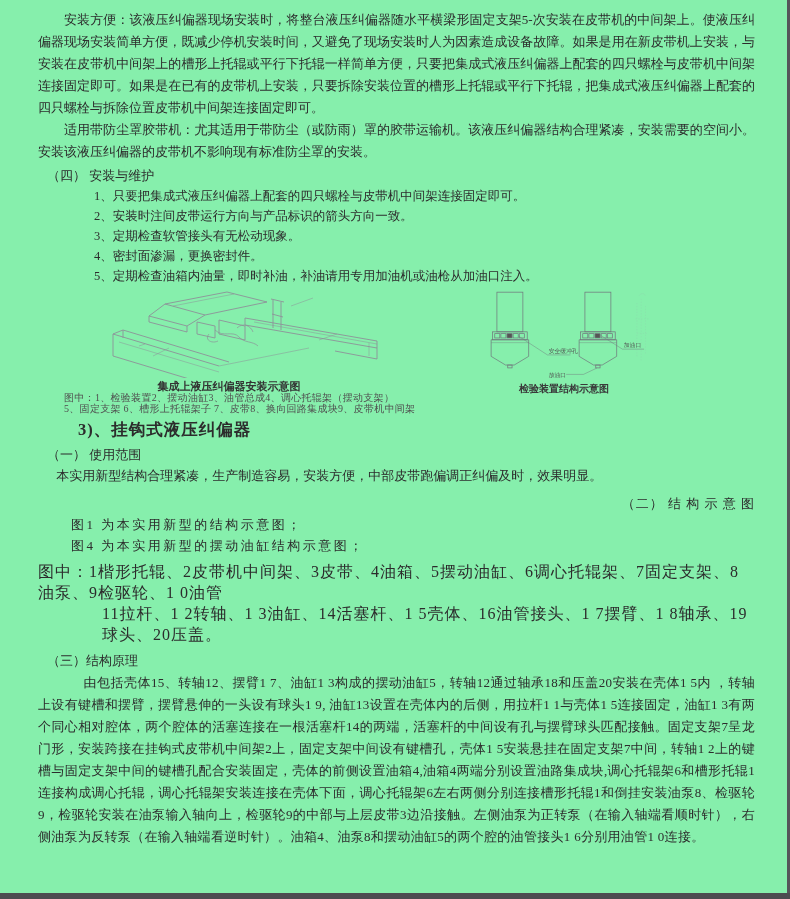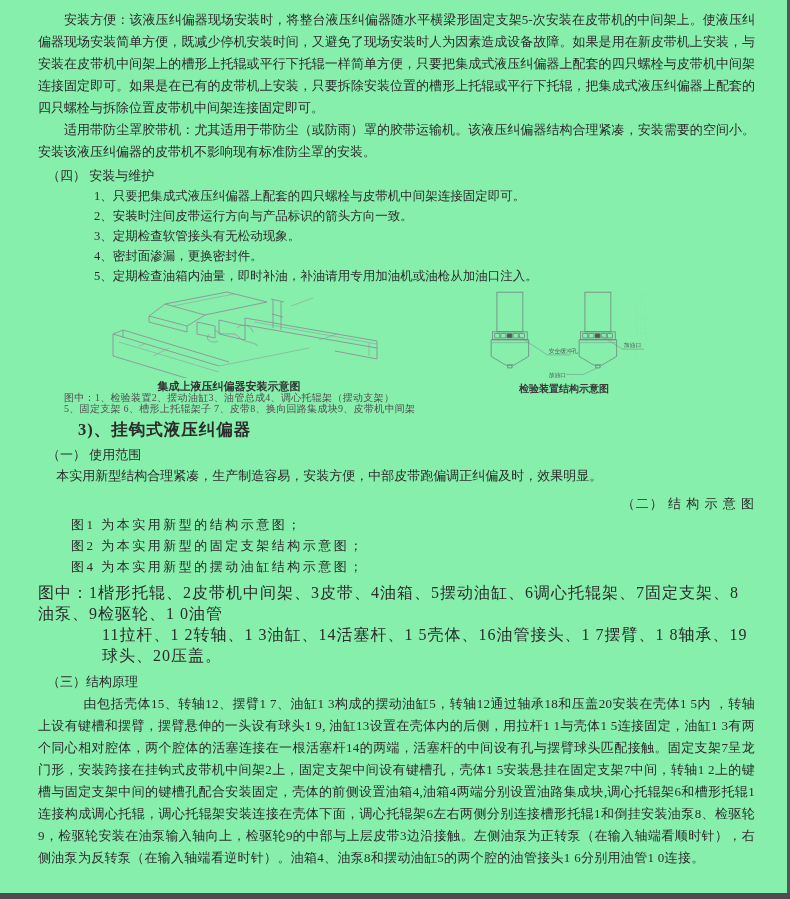--- a/index.html
+++ b/index.html
@@ -128,21 +128,20 @@
     </div>
 
     <div class="h3">3)、挂钩式液压纠偏器</div>
 
     <div class="hsub">（一） 使用范围</div>
     <p class="para tight">本实用新型结构合理紧凑，生产制造容易，安装方便，中部皮带跑偏调正纠偏及时，效果明显。</p>
 
     <div class="hsub" style="margin-top:6px;letter-spacing:1px;text-align:right;">（二）  结 构 示 意 图</div>
     <div class="figlines">
       <div>图1 为本实用新型的结构示意图；</div>
-      <div>图2 为本实用新型的固定支架结构示意图；</div>
       <div>图4 为本实用新型的摆动油缸结构示意图；</div>
     </div>
 
     <div class="legend2">
       <div>图中：1楷形托辊、2皮带机中间架、3皮带、4油箱、5摆动油缸、6调心托辊架、7固定支架、8油泵、9检驱轮、1 0油管</div>
       <div class="l2">11拉杆、1 2转轴、1 3油缸、14活塞杆、1 5壳体、16油管接头、1 7摆臂、1 8轴承、19球头、20压盖。</div>
     </div>
 
     <div class="hsub" style="margin-top:5px;">（三）结构原理</div>
     <p class="princ">由包括壳体15、转轴12、摆臂1 7、油缸1 3构成的摆动油缸5，转轴12通过轴承18和压盖20安装在壳体1 5内 ，转轴上设有键槽和摆臂，摆臂悬伸的一头设有球头1 9, 油缸13设置在壳体内的后侧，用拉杆1 1与壳体1 5连接固定，油缸1 3有两个同心相对腔体，两个腔体的活塞连接在一根活塞杆14的两端，活塞杆的中间设有孔与摆臂球头匹配接触。固定支架7呈龙门形，安装跨接在挂钩式皮带机中间架2上，固定支架中间设有键槽孔，壳体1 5安装悬挂在固定支架7中间，转轴1 2上的键槽与固定支架中间的键槽孔配合安装固定，壳体的前侧设置油箱4,油箱4两端分别设置油路集成块,调心托辊架6和槽形托辊1连接构成调心托辊，调心托辊架安装连接在壳体下面，调心托辊架6左右两侧分别连接槽形托辊1和倒挂安装油泵8、检驱轮9，检驱轮安装在油泵输入轴向上，检驱轮9的中部与上层皮带3边沿接触。左侧油泵为正转泵（在输入轴端看顺时针），右侧油泵为反转泵（在输入轴端看逆时针）。油箱4、油泵8和摆动油缸5的两个腔的油管接头1 6分别用油管1 0连接。</p>

